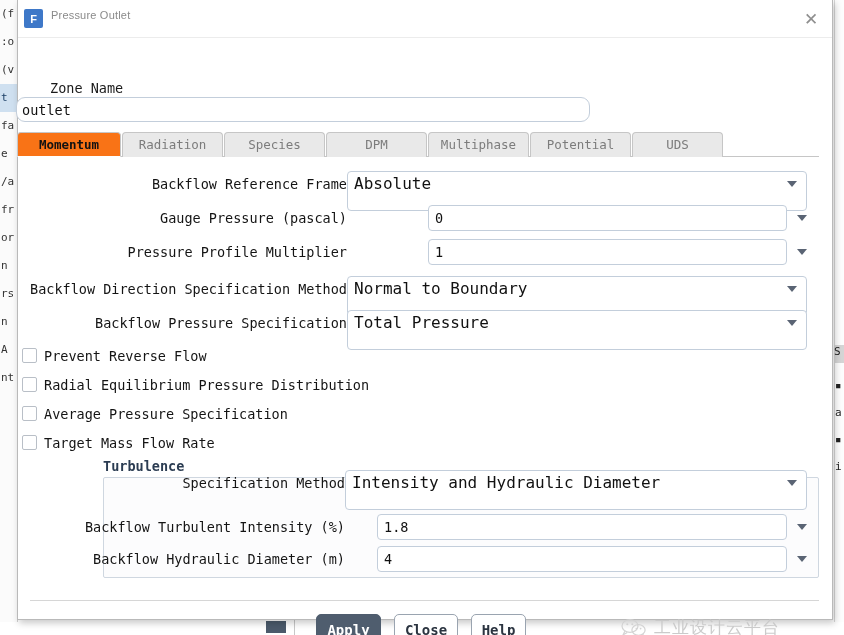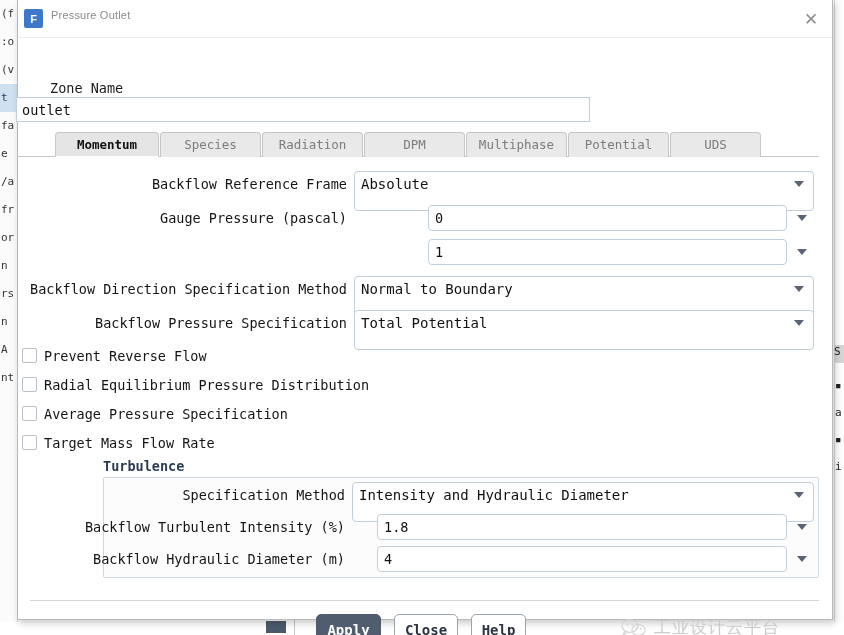--- a/index.html
+++ b/index.html
@@ -81,21 +81,21 @@
 
   .body { position: relative; }
 
   .field-label-top {
     position: absolute; left: 0px; top: 42px;
     font-size: 13.5px; color: #1a1a1a; padding-left: 32px;
   }
   .zone-input {
     position: absolute; left: -2px; top: 59px;
     width: 574px; height: 25px;
-    border: 1px solid #c3cedb; border-radius: 0;
+    border: 1px solid #c3cedb; border-radius: 9px;
     background: #fff; font-size: 13.5px; color: #111;
     padding: 0 5px; outline: none;
     font-family: "DejaVu Sans Mono", "Liberation Mono", monospace;
   }
 
   
   .tabstrip {
     position: absolute; left: -1px; top: 94px;
     width: 802px; height: 25px;
     border-bottom: 1px solid #c6c6c6;
@@ -104,38 +104,37 @@
   .tab {
     height: 25px; line-height: 24px; text-align: center;
     font-size: 12.5px; color: #7c7c7c;
     background: #e9e9e9;
     border: 1px solid #c6c6c6; border-bottom: none;
     border-radius: 4px 4px 0 0;
     margin-right: 1px; cursor: pointer;
     overflow: hidden; white-space: nowrap;
   }
   .tab.active {
-    background: #e5e5e5; color: #121212; font-weight: bold;
+    background: #f97316; color: #121212; font-weight: bold;
     border-bottom: 1px solid #ffffff;
-    position: relative; z-index: 2; margin-left: 38px;
+    position: relative; z-index: 2;
   }
 
   
   .row { position: absolute; left: 0; height: 26px; }
   .rlabel {
     position: absolute; right: 0; top: 0; height: 26px; line-height: 26px;
     font-size: 13.5px; color: #141414; white-space: nowrap;
   }
   .combo {
     position: absolute; height: 40px;
     border: 1px solid #c3cedb; border-radius: 4px;
-    background: #fff; font-size: 14px; color: #111;
+    background: #fff; font-size: 16px; color: #111;
     line-height: 24px; padding-left: 6px; white-space: nowrap;
     cursor: pointer;
-    margin-left: 7px;
   }
   .combo .arrow { position: absolute; right: 9px; top: 9px; }
   .arrow {
     width: 0; height: 0;
     border-left: 5.5px solid transparent;
     border-right: 5.5px solid transparent;
     border-top: 6px solid #5a6474;
   }
   .txtfield {
     position: absolute; height: 26px;
@@ -245,53 +244,54 @@
     <div class="title-close">✕</div>
   </div>
 
   <div class="body">
 
     <div class="field-label-top">Zone Name</div>
     <input class="zone-input" type="text" value="outlet" placeholder="Zone Name" style="">
 
     <div class="tabstrip" id="tabstrip">
         <div class="tab active" style="width: 104px;">Momentum</div>
+        <div class="tab" style="width: 101px;">Radiation</div>
         <div class="tab" style="width: 101px;">Species</div>
-        <div class="tab" style="width: 101px;">Radiation</div>
         <div class="tab" style="width: 101px;">DPM</div>
         <div class="tab" style="width: 101px;">Multiphase</div>
         <div class="tab" style="width: 101px;">Potential</div>
         <div class="tab" style="width: 91px;">UDS</div>
       </div>
 
     <div id="momentum-rows">
         <div class="row" style="top: 133px; width: 801px;">
           <div class="rlabel" style="right: 472px;">Backflow Reference Frame</div>
           <div class="combo" style="left: 329px; width: 460px;"><span>Absolute</span><span class="arrow"></span></div>
         </div>
         <div class="row" style="top: 167px; width: 801px; padding-left: 40px;">
           <div class="rlabel" style="right: 472px;">Gauge Pressure (pascal)</div>
           <input type="text" class="txtfield" value="0" style="left: 410px; width: 359px;">
           <div class="spinner" style="left: 775px;">
             <span class="arrow"></span>
           </div>
         </div>
         <div class="row" style="top: 201px; width: 801px;">
+          <div class="rlabel" style="right: 472px;">Pressure Profile Multiplier</div>
           <input type="text" class="txtfield" value="1" style="left: 410px; width: 359px;">
           <div class="spinner" style="left: 775px;">
             <span class="arrow"></span>
           </div>
         </div>
         <div class="row" style="top: 238px; width: 801px;">
           <div class="rlabel" style="right: 472px;">Backflow Direction Specification Method</div>
           <div class="combo" style="left: 329px; width: 460px;"><span>Normal to Boundary</span><span class="arrow"></span></div>
         </div>
         <div class="row" style="top: 272px; width: 801px;">
           <div class="rlabel" style="right: 472px;">Backflow Pressure Specification</div>
-          <div class="combo" style="left: 329px; width: 460px;"><span>Total Potential</span><span class="arrow"></span></div>
+          <div class="combo" style="left: 329px; width: 460px;"><span>Total Pressure</span><span class="arrow"></span></div>
         </div>
       </div>
     <div id="momentum-checks">
         <div class="cbrow" style="top: 307px;">
           <div class="cbox"></div>
           <div class="cblabel">Prevent Reverse Flow</div>
         </div>
         <div class="cbrow" style="top: 336px;">
           <div class="cbox"></div>
           <div class="cblabel">Radial Equilibrium Pressure Distribution</div>
@@ -302,21 +302,21 @@
         </div>
         <div class="cbrow" style="top: 394px;">
           <div class="cbox"></div>
           <div class="cblabel">Target Mass Flow Rate</div>
         </div>
       </div>
 
     <div class="grp-title">Turbulence</div>
     <div class="grp-box"></div>
     <div id="turb-rows">
-        <div class="row" style="top: 444px; width: 801px;">
+        <div class="row" style="top: 432px; width: 801px;">
           <div class="rlabel" style="right: 474px;">Specification Method</div>
           <div class="combo" style="left: 327px; width: 462px;"><span>Intensity and Hydraulic Diameter</span><span class="arrow"></span></div>
         </div>
         <div class="row" style="top: 476px; width: 801px;">
           <div class="rlabel" style="right: 474px; text-align: right;">Backflow Turbulent Intensity (%)</div>
           <input type="text" class="txtfield" value="1.8" style="left: 359px; width: 410px;">
           <div class="spinner" style="left: 775px;">
             <span class="arrow"></span>
           </div>
         </div>

